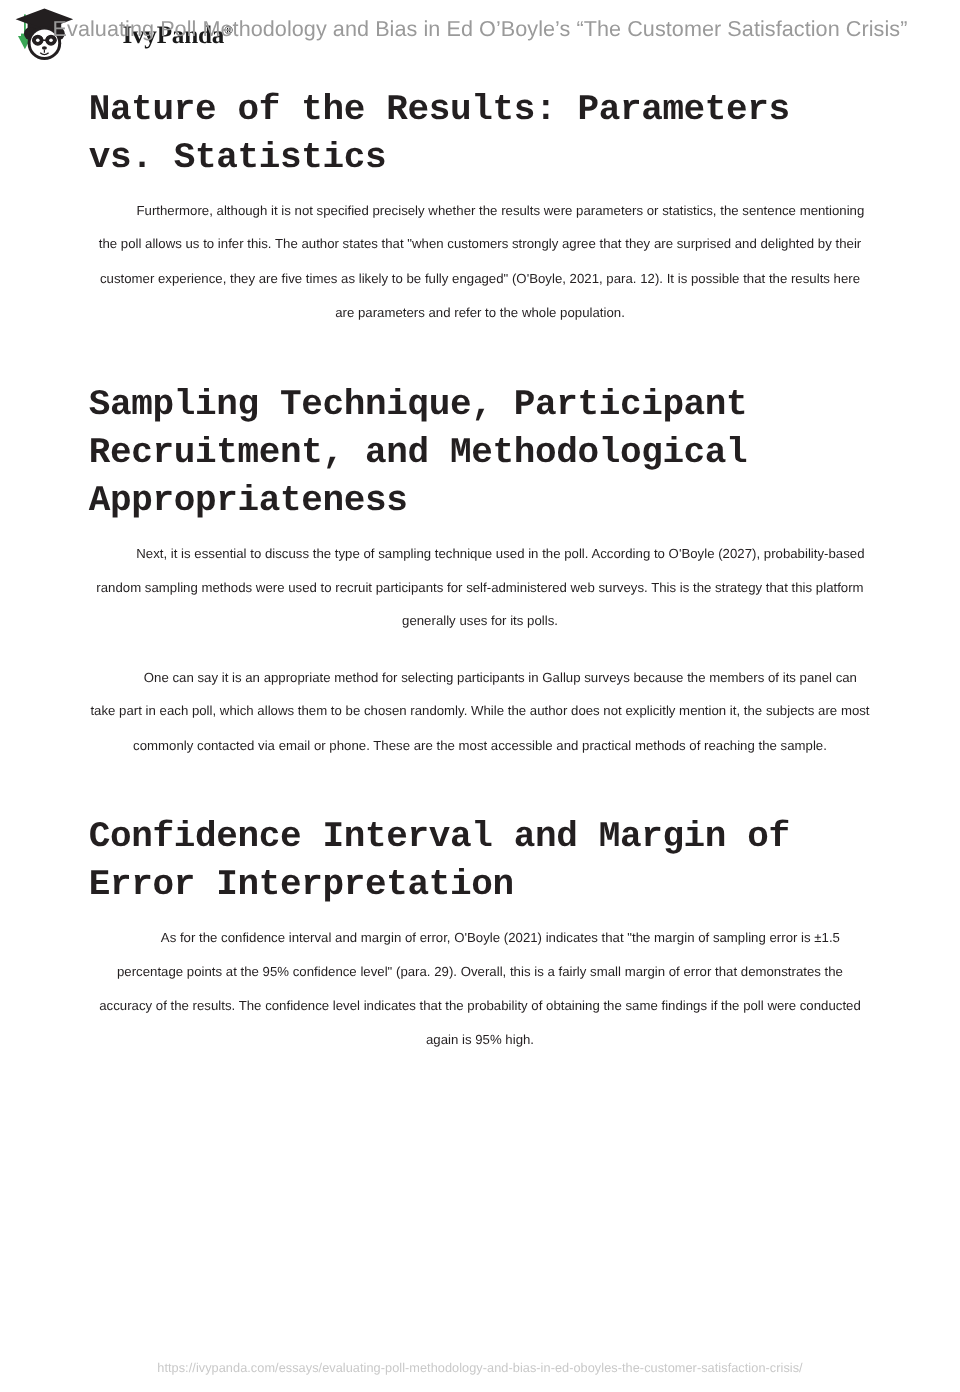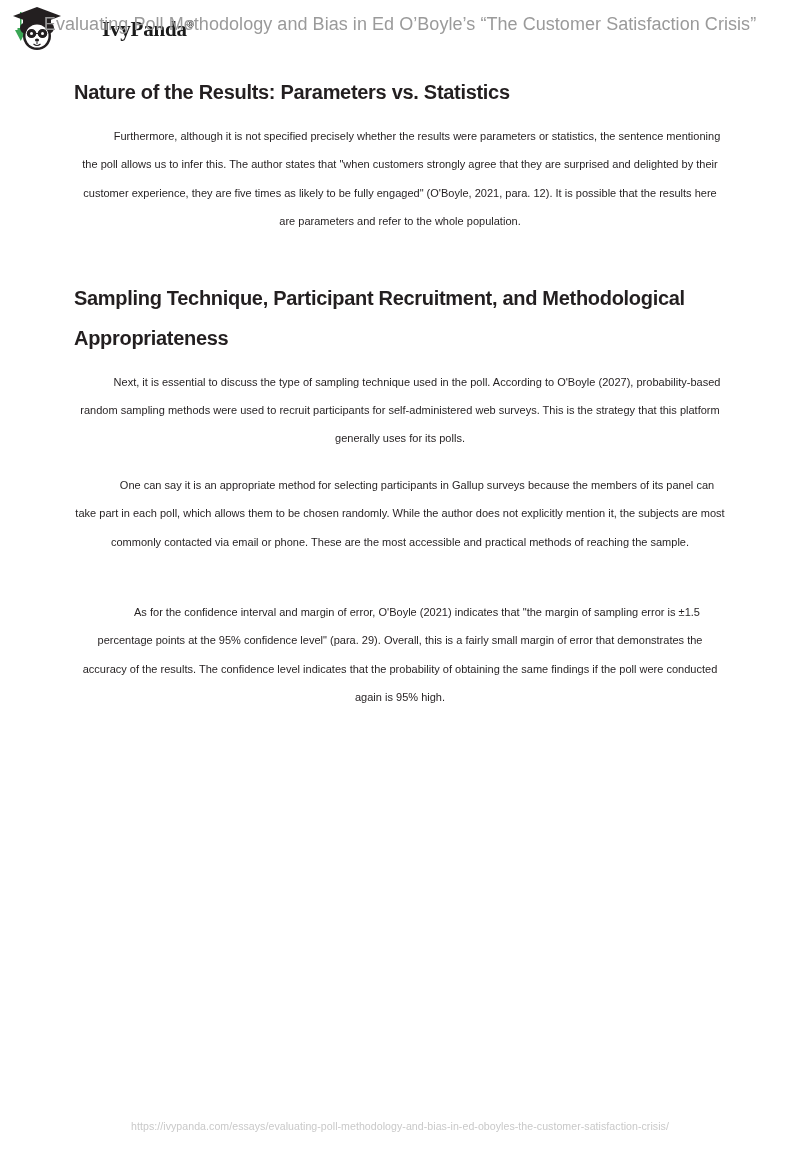--- a/index.html
+++ b/index.html
@@ -67,23 +67,23 @@
   }
 
   
   .article {
     position: absolute;
     left: 74px;
     top: 72px;
     width: 652px;
   }
   h2.section-heading {
-    font-family: Liberation Sans, sans-serif;
+    font-family: Liberation Mono, monospace;
     font-weight: bold;
-    font-size: 20px;
+    font-size: 30px;
     line-height: 40px;
     color: #231f20;
     margin: 0 0 10px 0;
     letter-spacing: -0.3px;
   }
   p.body-text {
     font-size: 11px;
     line-height: 28.4px;
     color: #231f20;
     margin: 0;
@@ -100,20 +100,21 @@
   .para-gap { height: 18px; }
 
   
   .page-footer {
     position: absolute;
     left: 0;
     bottom: 0;
     width: 800px;
     height: 40px;
     display: flex;
+    align-items: center;
     justify-content: center;
   }
   .footer-url {
     font-size: 10.6px;
     color: #c9c9c9;
     font-family: "Liberation Sans", sans-serif;
     white-space: nowrap;
     letter-spacing: 0.05px;
   }
 </style>
@@ -179,20 +180,21 @@
   </div>
 
   <div class="block sec-2">
     <h2 class="section-heading">Sampling Technique, Participant Recruitment, and Methodological Appropriateness</h2>
     <p class="body-text">Next, it is essential to discuss the type of sampling technique used in the poll. According to O'Boyle (2027), probability-based random sampling methods were used to recruit participants for self-administered web surveys. This is the strategy that this platform generally uses for its polls.</p>
     <div class="para-gap"></div>
     <p class="body-text">One can say it is an appropriate method for selecting participants in Gallup surveys because the members of its panel can take part in each poll, which allows them to be chosen randomly. While the author does not explicitly mention it, the subjects are most commonly contacted via email or phone. These are the most accessible and practical methods of reaching the sample.</p>
   </div>
 
   <div class="block sec-3">
+    <h2 class="section-heading">Confidence Interval and Margin of Error Interpretation</h2>
     <p class="body-text">As for the confidence interval and margin of error, O'Boyle (2021) indicates that "the margin of sampling error is ±1.5 percentage points at the 95% confidence level" (para. 29). Overall, this is a fairly small margin of error that demonstrates the accuracy of the results. The confidence level indicates that the probability of obtaining the same findings if the poll were conducted again is 95% high.</p>
   </div>
 
 </div>
 
 <div class="page-footer">
   <span class="footer-url">https://ivypanda.com/essays/evaluating-poll-methodology-and-bias-in-ed-oboyles-the-customer-satisfaction-crisis/</span>
 </div>
 
 </body></html>

